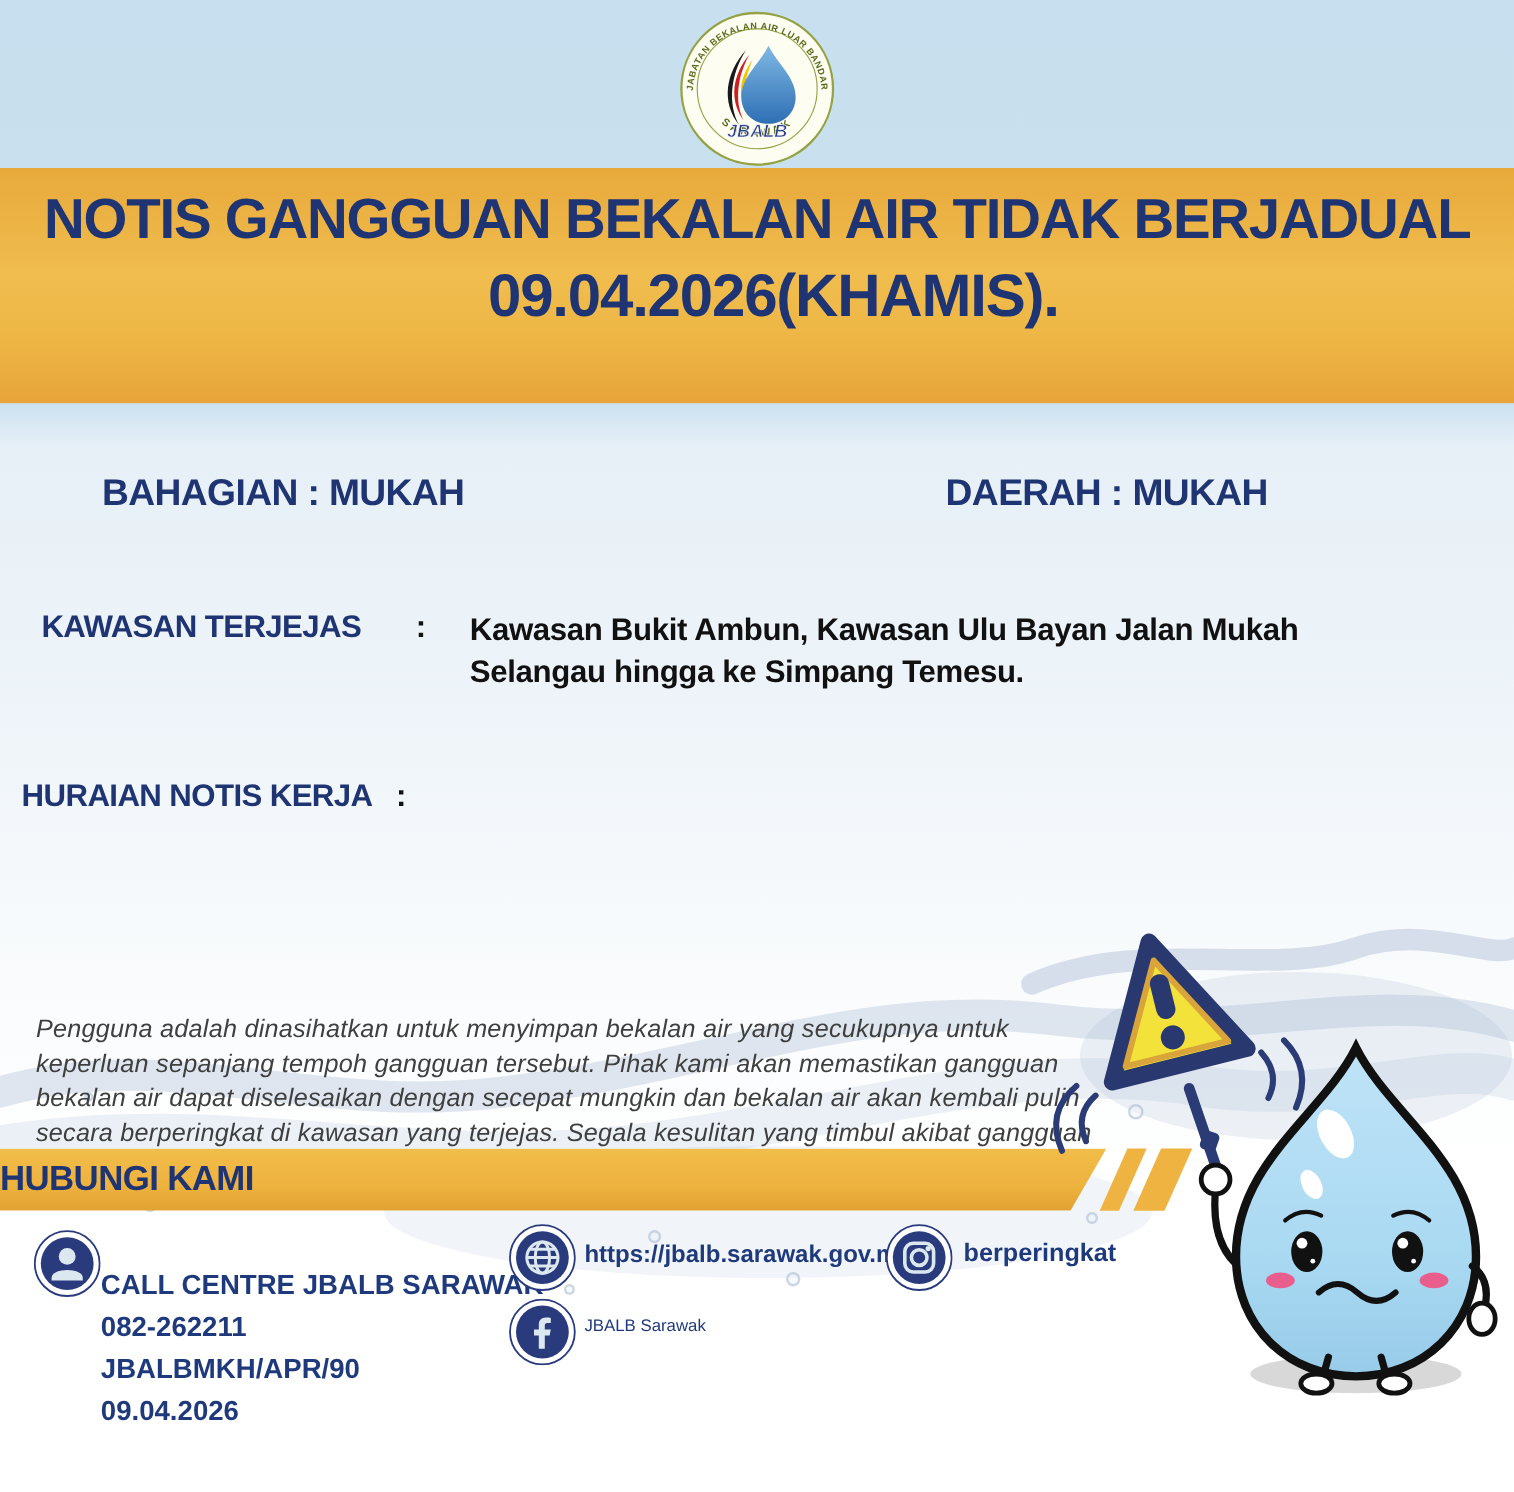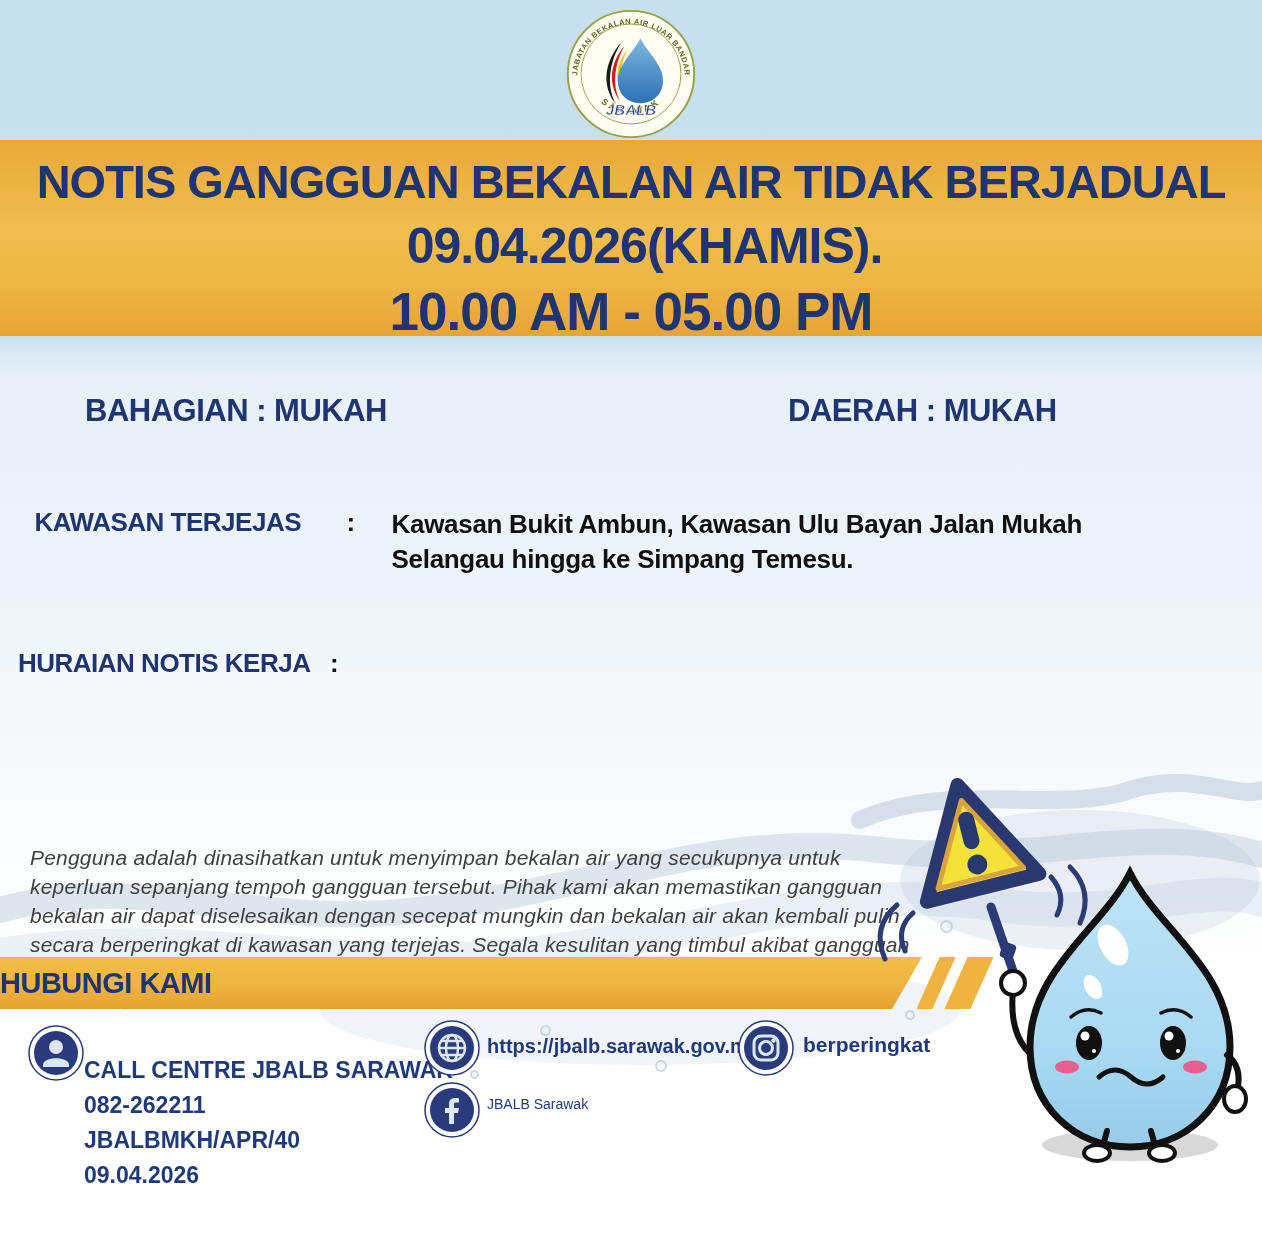--- a/index.html
+++ b/index.html
@@ -98,21 +98,20 @@
       <path d="M66,44 C54,60 52,78 62,94 C56,80 58,62 66,44 Z" fill="#f5c400"></path>
 
       <path d="M80,32 C88,48 104,60 104,77 C104,92 93,101 80,101 C67,101 56,92 56,77 C56,60 72,48 80,32 Z" fill="url(#dropGrad)"></path>
       <text x="70" y="113" text-anchor="middle" font-size="16" font-weight="bold" font-style="italic" fill="#2b3f8c" stroke="#ffffff" stroke-width="0.6">JBALB</text>
     </svg>
   </div>
 
   <div class="title-banner">
     <div class="title-line1">NOTIS GANGGUAN BEKALAN AIR TIDAK BERJADUAL</div>
     <div class="title-line2">09.04.2026(KHAMIS).</div>
-    <div class="title-line3">10.00 AM - 05.00 PM</div>
   </div>
 
   <div class="region-bahagian">BAHAGIAN : MUKAH</div>
   <div class="region-daerah">DAERAH : MUKAH</div>
 
   <div class="info-section kawasan">
     <div class="info-label">KAWASAN TERJEJAS</div>
     <div class="info-colon">:</div>
     <div class="info-text">Kawasan Bukit Ambun, Kawasan Ulu Bayan Jalan Mukah Selangau hingga ke Simpang Temesu.</div>
   </div>
@@ -152,21 +151,21 @@
     <svg class="contact-icon" viewBox="0 0 56 56">
       <circle cx="28" cy="28" r="27" fill="#ffffff" stroke="#2a3b7d" stroke-width="1.5"></circle>
       <circle cx="28" cy="28" r="22" fill="#2a3b7d"></circle>
       <circle cx="28" cy="22" r="7" fill="#dce8f0"></circle>
       <path d="M15,40 C15,31 41,31 41,40 L41,42 L15,42 Z" fill="#dce8f0"></path>
     </svg>
   </div>
   <div class="cc-text">
     <div>CALL CENTRE JBALB SARAWAK</div>
     <div>082-262211</div>
-    <div>JBALBMKH/APR/40</div>
+    <div>JBALBMKH/APR/90</div>
     <div>09.04.2026</div>
   </div>
 
   <div class="web-icon">
     <svg class="contact-icon" viewBox="0 0 56 56">
       <circle cx="28" cy="28" r="27" fill="#ffffff" stroke="#2a3b7d" stroke-width="1.5"></circle>
       <circle cx="28" cy="28" r="22" fill="#2a3b7d"></circle>
       <circle cx="28" cy="28" r="13" fill="none" stroke="#dce8f0" stroke-width="2.5"></circle>
       <ellipse cx="28" cy="28" rx="6" ry="13" fill="none" stroke="#dce8f0" stroke-width="2.5"></ellipse>
       <line x1="15" y1="28" x2="41" y2="28" stroke="#dce8f0" stroke-width="2.5"></line>

